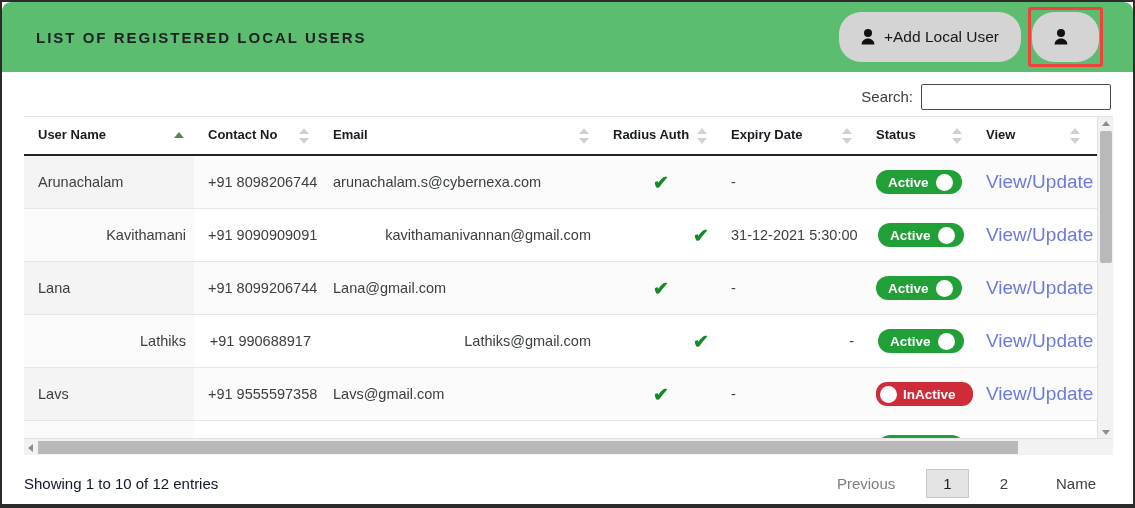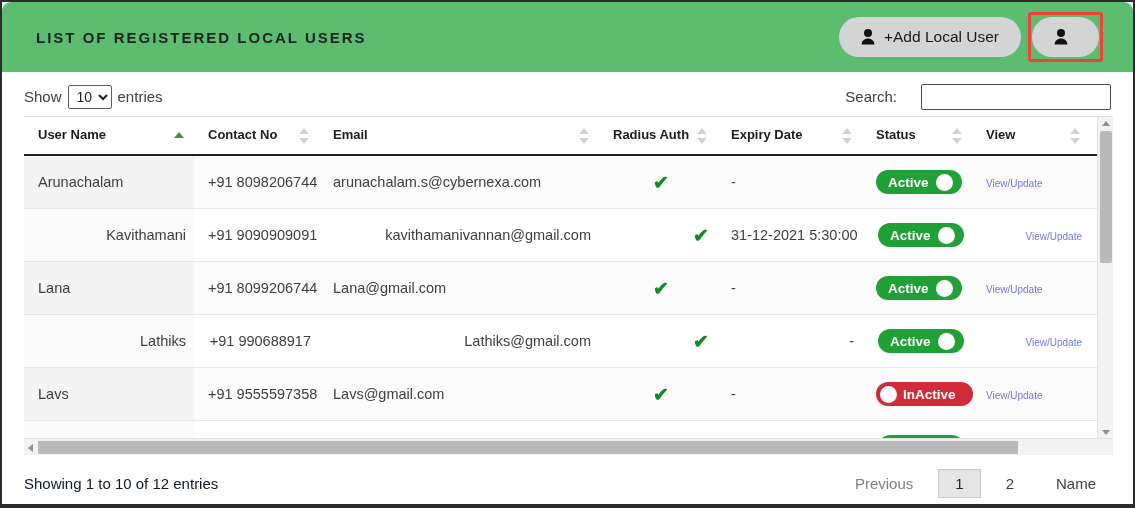--- a/index.html
+++ b/index.html
@@ -44,21 +44,21 @@
     padding-right: 20px;
   }
   .pill-btn {
     display: inline-flex;
     align-items: center;
     justify-content: center;
     gap: 0px;
     background: #d4d4d4;
     border: none;
     border-radius: 22px;
-    height: 40px;
+    height: 50px;
     padding: 0 22px;
     font-family: "Liberation Sans", sans-serif;
     font-size: 15.5px;
     color: #15181b;
     white-space: nowrap;
     cursor: pointer;
   }
   .pill-btn .user-plus { margin-right: 2px; display:inline-flex; align-items:center; }
   .import-wrap { position: relative; display:inline-block; }
   .import-wrap .redbox {
@@ -91,21 +91,21 @@
     border: 1px solid #5c5c5c;
     border-radius: 2px;
     background: #fff;
     height: 24px;
     padding: 0 2px 0 4px;
   }
   .search-ctl {
     margin-left: auto;
     display: flex;
     align-items: center;
-    gap: 24px;
+    gap: 8px;
     font-size: 15px;
     color: #3c4043;
     padding-right: 2px;
   }
   .search-input {
     width: 190px;
     height: 26px;
     border: 1.5px solid #4a4a4a;
     border-radius: 2px;
     background: #fff;
@@ -188,33 +188,33 @@
     height: 24px;
     border-radius: 13px;
     padding: 0 9px;
     font-size: 13.5px;
     font-weight: bold;
     color: #ffffff;
     min-width: 86px;
     cursor: pointer;
   }
   .badge.active { background: #21a038; justify-content: flex-start; padding-left: 12px; }
-  .badge.inactive { background: #cf2b38; justify-content: flex-start; padding-left: 4px; }
+  .badge.inactive { background: #cf2b38; justify-content: flex-start; padding-left: 4px; border-radius: 11px; }
   .knob {
     width: 17px; height: 17px;
     border-radius: 50%;
     background: #ffffff;
     flex: 0 0 auto;
   }
   .badge.active .knob { margin-left: auto; }
   .badge.inactive .lbl { padding-right: 8px; }
 
   .view-link {
     color: #6c7ae0;
-    font-size: 10px;
+    font-size: 19px;
     text-decoration: none;
     cursor: pointer;
   }
 
   
   .vscroll {
     position: absolute;
     right: 0; top: 0;
     width: 16px; height: 322px;
     background: #f2f2f2;
@@ -257,21 +257,21 @@
   }
   .info {
     font-size: 15px;
     color: #0f172a;
     white-space: nowrap;
   }
   .paginate {
     margin-left: auto;
     display: flex;
     align-items: stretch;
-    gap: 8px;
+    gap: 14px;
   }
   .pg {
     font-size: 15px;
     color: #3c4043;
     padding: 5px 16px;
     border: 1px solid transparent;
     cursor: pointer;
     white-space: nowrap;
     background: transparent;
     font-family: "Liberation Sans", sans-serif;
@@ -317,27 +317,20 @@
             </svg>
           </span>
         </button>
         <span class="redbox"></span>
       </span>
 
     </div>
   </div>
 
   <div class="controls">
-    <div class="len-ctl">
-      <span>Show</span>
-      <select class="len-select">
-        <option>10</option>
-      </select>
-      <span>entries</span>
-    </div>
 
     <div class="search-ctl">
       <span>Search:</span>
       <input class="search-input" type="text" value="" style="">
     </div>
   </div>
 
   <div class="table-scroll">
     <div class="table-viewport">
       <table class="users">

